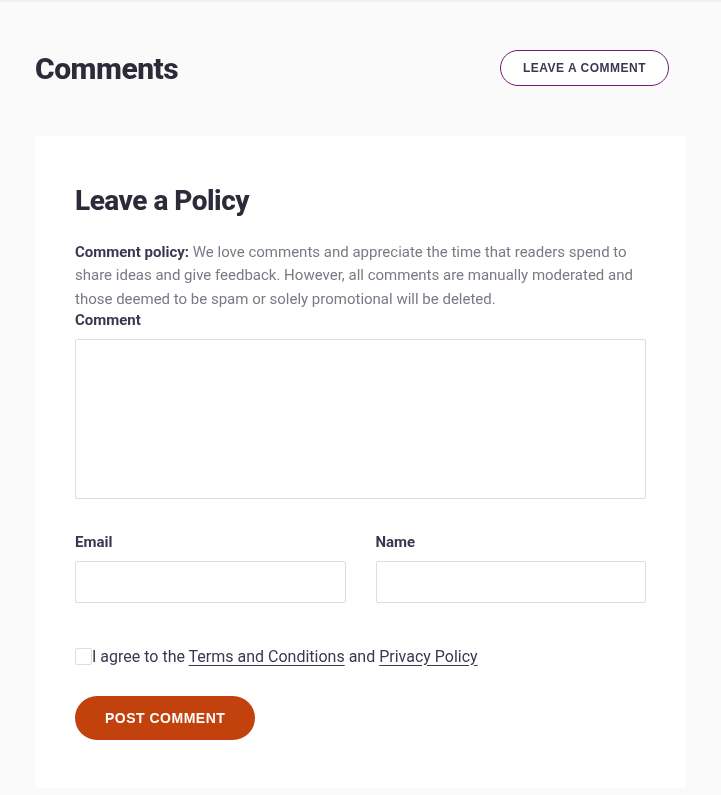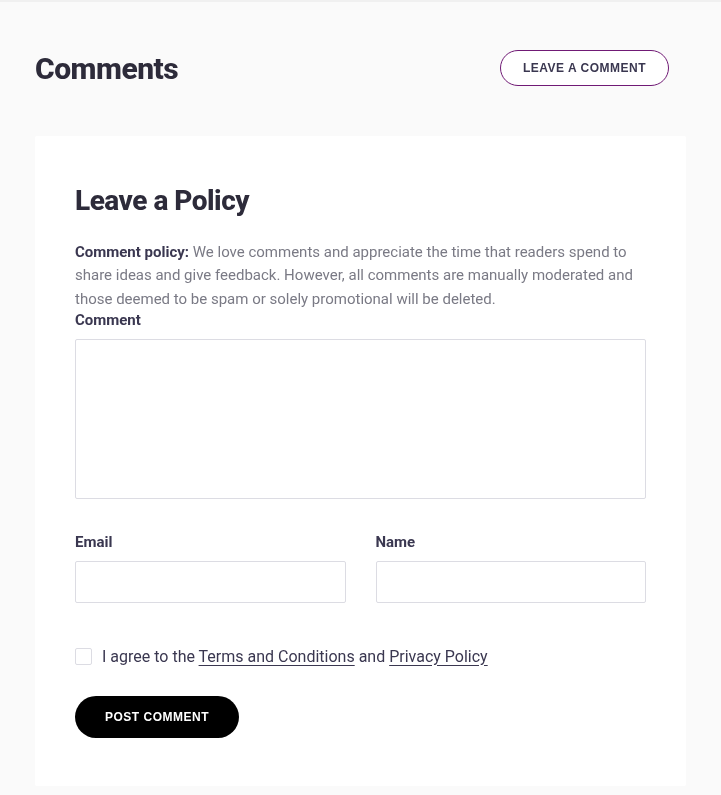--- a/index.html
+++ b/index.html
@@ -94,21 +94,20 @@
       height: 42px;
       border: 1px solid #dcdce3;
       border-radius: 2px;
       padding: 8px 10px;
       font-size: 15px;
       font-family: inherit;
     }
     .agree-row {
       display: flex;
       align-items: center;
-      gap: 10px;
       margin-bottom: 30px;
     }
     .checkbox {
       width: 17px;
       height: 17px;
       border: 1px solid #dcdce3;
       border-radius: 2px;
       background: #fff;
       cursor: pointer;
       flex-shrink: 0;
@@ -117,26 +116,26 @@
       font-size: 16px;
       color: #3a3750;
     }
     .agree-link {
       color: #3a3750;
       text-decoration: underline;
       text-underline-offset: 3px;
       cursor: pointer;
     }
     .submit-btn {
-      background: #000000;
+      background: #c2410c;
       color: #ffffff;
       border: none;
       border-radius: 24px;
       padding: 14px 30px;
-      font-size: 12px;
+      font-size: 14px;
       font-weight: 600;
       letter-spacing: 0.5px;
       cursor: pointer;
       text-align: center;
     }
   </style>
 </head>
 <body>
 
 <div class="top-border"></div>

